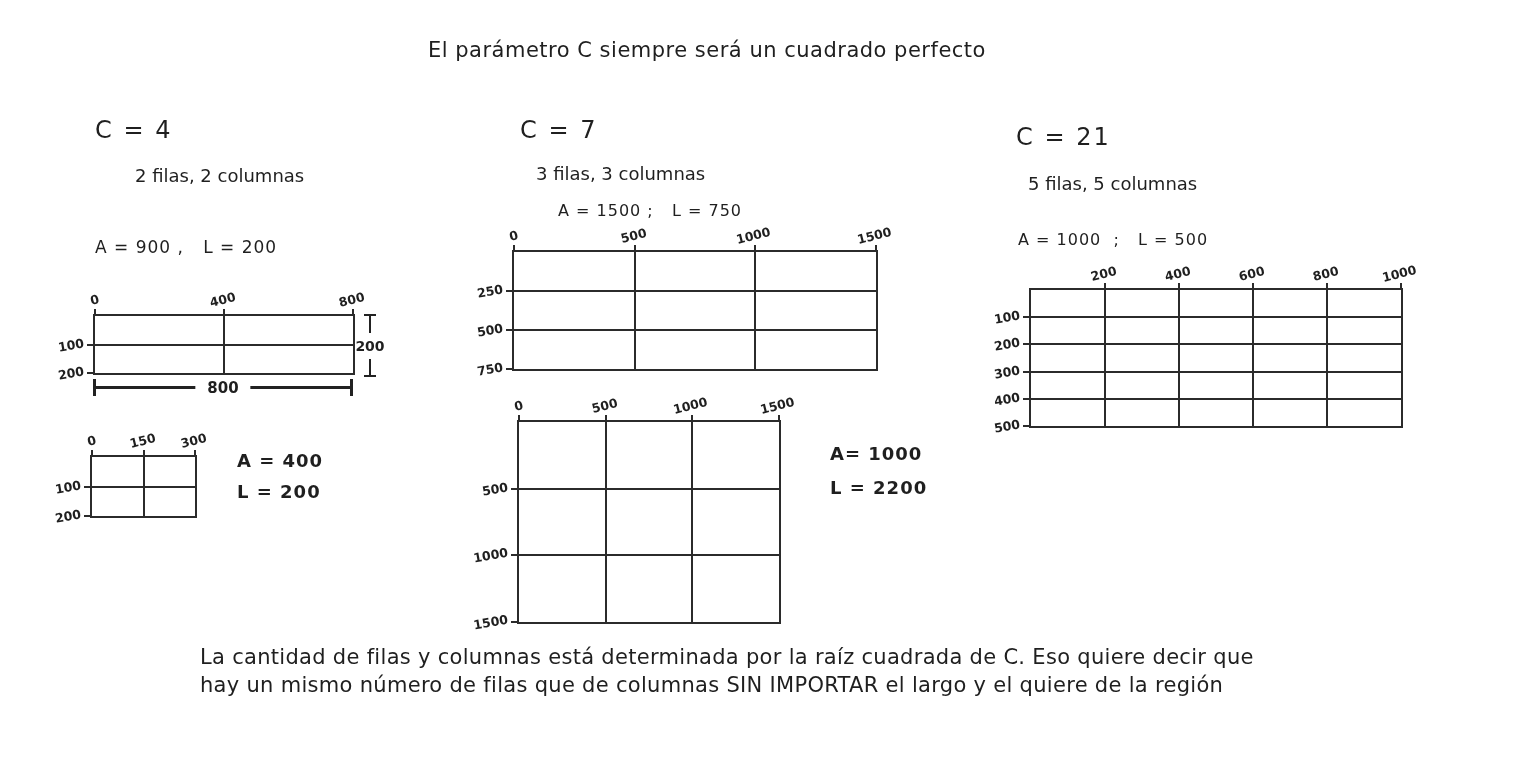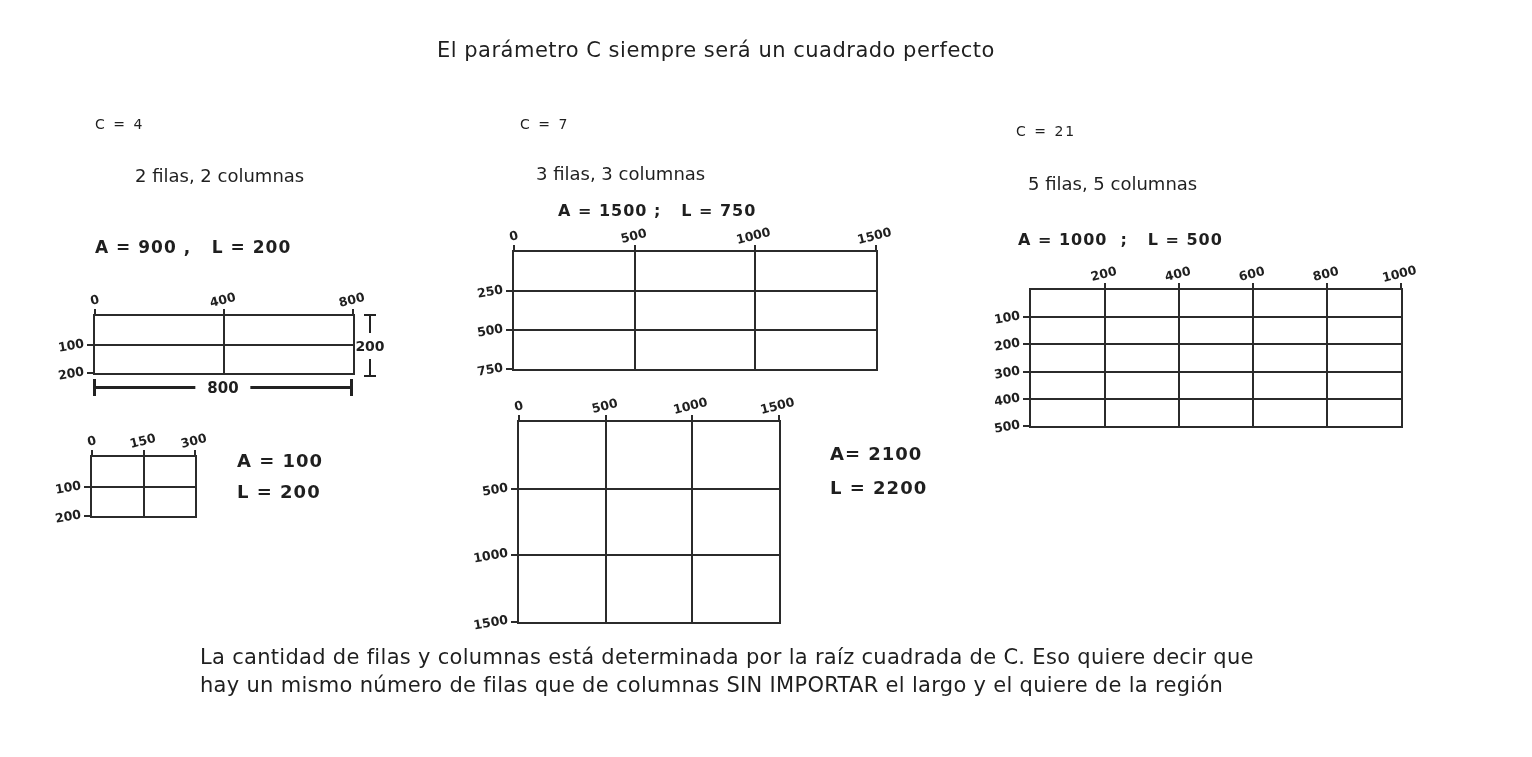--- a/index.html
+++ b/index.html
@@ -10,23 +10,23 @@
   }
   .board {
     position: relative;
     width: 1532px;
     height: 757px;
     background: #ffffff;
     overflow: hidden;
   }
   .txt { position: absolute; white-space: pre; color: #1f1f1f; }
   .title-txt   { font-size: 21px; letter-spacing: 0.5px; }
-  .c-label     { font-size: 14px; letter-spacing: 2px; }
+  .c-label     { font-size: 24px; letter-spacing: 2px; }
   .dims-label  { font-size: 18px; }
-  .al-label    { font-size: 17px; font-weight: 700; letter-spacing: 1px; }
+  .al-label    { font-size: 17px; font-weight: 400; letter-spacing: 1px; }
   .side-label  { font-size: 18px; font-weight: 700; letter-spacing: 1px; }
   .footnote    { font-size: 21px; letter-spacing: 0.3px; }
 
   
   .grid { position: absolute; border: 2px solid #2b2b2b; box-sizing: border-box; }
   .vline { position: absolute; top: 0; bottom: 0; width: 2px; margin-left: -1px; background: #2b2b2b; }
   .hline { position: absolute; left: 0; right: 0; height: 2px; margin-top: -1px; background: #2b2b2b; }
   .tick-top {
     position: absolute; top: -24px;
     transform: translateX(-55%) rotate(-14deg);
@@ -60,49 +60,49 @@
     transform: translate(-50%, -50%);
     background: #fff; padding: 5px 0;
     font-size: 14px; font-weight: 700;
   }
 </style>
 </head>
 <body>
 
 <div class="board">
 
-  <div class="txt title-txt" style="left:428px; top:38px;margin-left:9px;">El parámetro C siempre será un cuadrado perfecto</div>
+  <div class="txt title-txt" style="left:428px; top:38px;">El parámetro C siempre será un cuadrado perfecto</div>
 
   <div>
     <div class="txt c-label" style="left:95px; top:116px;">C = 4</div>
     <div class="txt dims-label" style="left:135px; top:165px;">2 filas, 2 columnas</div>
     <div class="txt al-label" style="left:95px; top:237px;">A = 900 ,   L = 200</div>
 
     <div class="dim-h" style="left:93px; top:386px; width:260px;">
       <i class="cap l"></i>
       <i class="cap r"></i>
       <span class="dim-label">800</span>
     </div>
 
     <div class="dim-v" style="left:369px; top:314px; height:63px;">
       <i class="cap t"></i>
       <i class="cap b"></i>
       <span class="dim-label">200</span>
     </div>
 
-    <div class="txt side-label" style="left:237px; top:450px;">A = 100</div>
+    <div class="txt side-label" style="left:237px; top:450px;">A = 400</div>
     <div class="txt side-label" style="left:237px; top:481px;">L = 200</div>
   </div>
 
   <div>
     <div class="txt c-label" style="left:520px; top:116px;">C = 7</div>
     <div class="txt dims-label" style="left:536px; top:163px;">3 filas, 3 columnas</div>
     <div class="txt al-label" style="left:558px; top:201px; font-size:16px;">A = 1500 ;   L = 750</div>
 
-    <div class="txt side-label" style="left:830px; top:443px;">A= 2100</div>
+    <div class="txt side-label" style="left:830px; top:443px;">A= 1000</div>
     <div class="txt side-label" style="left:830px; top:477px;">L = 2200</div>
   </div>
 
   <div>
     <div class="txt c-label" style="left:1016px; top:123px;">C = 21</div>
     <div class="txt dims-label" style="left:1028px; top:173px;">5 filas, 5 columnas</div>
     <div class="txt al-label" style="left:1018px; top:230px; font-size:16px;">A = 1000  ;   L = 500</div>
   </div>
 
   <div id="grids-layer">

